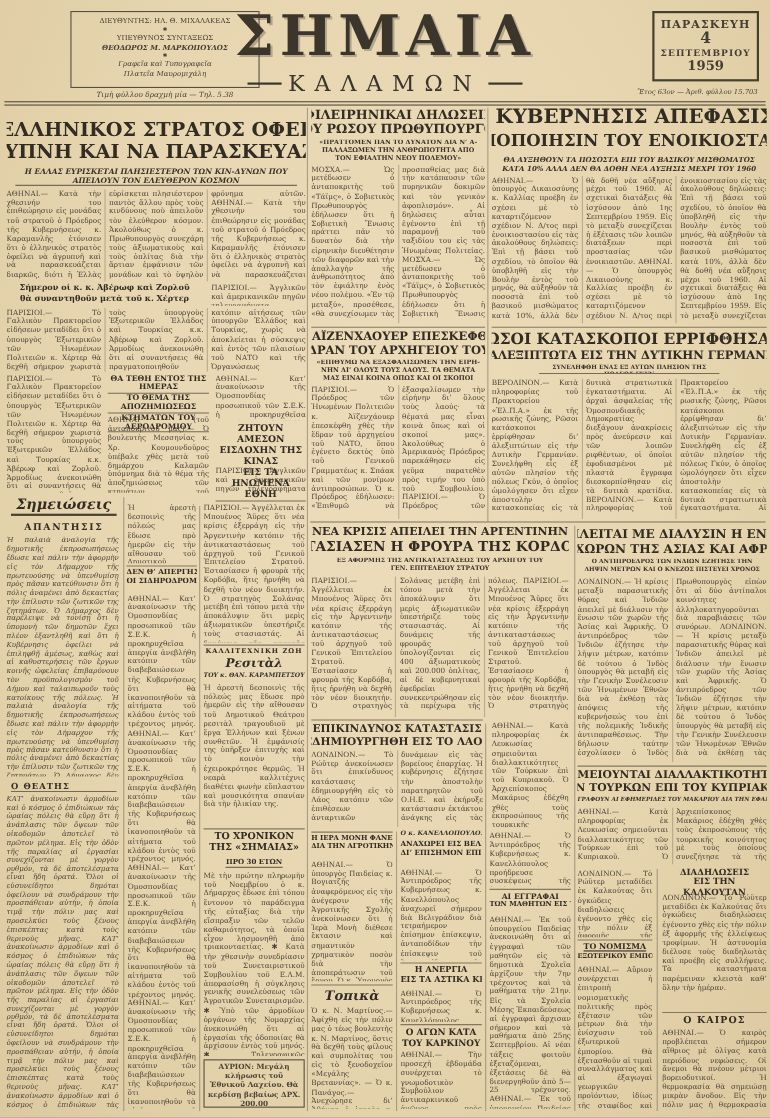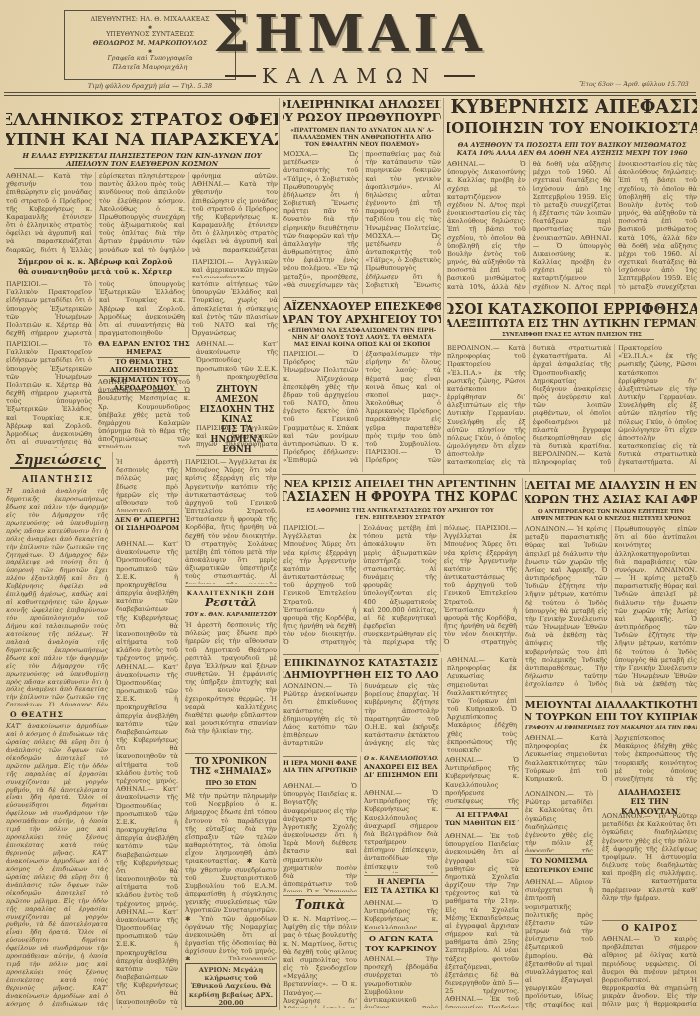--- a/index.html
+++ b/index.html
@@ -40,20 +40,26 @@
   <div class="abs ital" style="left:40px;top:82px;width:220px;font-size:6.6px;text-align:center;">Τιμὴ φύλλου δραχμὴ μία — Τηλ. 5.38</div>
 
   <div class="abs" style="left:230px;top:2px;width:240px;height:62px;display:flex;align-items:center;justify-content:center;
        font-size:51px;font-weight:bold;letter-spacing:5px;color:#3b352b;text-shadow:2px 2px 0 rgba(59,53,43,.30);">ΣΗΜΑΙΑ</div>
   <div class="abs" style="left:225px;top:64px;width:250px;height:24px;display:flex;align-items:center;gap:6px;">
     <div style="flex:1;border-top:2px solid #3b352b;"></div>
     <div style="font-size:20px;letter-spacing:9px;color:#3b352b;">ΚΑΛΑΜΩΝ</div>
     <div style="flex:1;border-top:2px solid #3b352b;"></div>
   </div>
 
+  <div class="abs" style="left:593px;top:10px;width:97px;height:64px;border:2px solid #46402f;text-align:center;padding-top:5px;">
+    <div style="font-size:10px;font-weight:bold;letter-spacing:1px;">ΠΑΡΑΣΚΕΥΗ</div>
+    <div style="font-size:14px;font-weight:bold;line-height:1.1;">4</div>
+    <div style="font-size:8.2px;font-weight:bold;letter-spacing:1px;">ΣΕΠΤΕΜΒΡΙΟΥ</div>
+    <div style="font-size:12px;font-weight:bold;">1959</div>
+  </div>
   <div class="abs ital" style="left:570px;top:80px;width:128px;font-size:6.2px;text-align:center;">Ἔτος 63ον — Ἀριθ. φύλλου 15.703</div>
 
   <div class="abs" style="left:4px;top:92px;width:692px;height:4px;border-top:1px solid #554d3c;border-bottom:1px solid #554d3c;"></div>
 
   <div class="vr" style="left:279px;top:98px;height:912px;"></div>
   <div class="vr" style="left:443px;top:98px;height:376px;"></div>
   <div class="vr" style="left:522px;top:478px;height:532px;"></div>
   <div class="vr" style="left:112px;top:452px;height:558px;"></div>
   <div class="vr" style="left:181px;top:460px;height:550px;"></div>
   <div class="vr" style="left:360px;top:756px;height:254px;"></div>
@@ -66,21 +72,21 @@
   <div class="sub undl abs" style="left:14px;top:152px;width:256px;height:17px;font-size:6.8px;font-style:italic;">Η ΕΛΛΑΣ ΕΥΡΙΣΚΕΤΑΙ ΠΛΗΣΙΕΣΤΕΡΟΝ ΤΩΝ ΚΙΝ-ΔΥΝΩΝ ΠΟΥ ΑΠΕΙΛΟΥΝ ΤΟΝ ΕΛΕΥΘΕΡΟΝ ΚΟΣΜΟΝ</div>
   <div class="body c3 abs" style="left:6px;top:172px;width:272px;height:84px;">ΑΘΗΝΑΙ.— Κατὰ τὴν χθεσινήν του ἐπιθεώρησιν εἰς μονάδας τοῦ στρατοῦ ὁ Πρόεδρος τῆς Κυβερνήσεως κ. Καραμανλῆς ἐτόνισεν ὅτι ὁ ἑλληνικὸς στρατὸς ὀφείλει νὰ ἀγρυπνῆ καὶ νὰ παρασκευάζεται διαρκῶς, διότι ἡ Ἑλλὰς εὑρίσκεται πλησιέστερον παντὸς ἄλλου πρὸς τοὺς κινδύνους ποὺ ἀπειλοῦν τὸν ἐλεύθερον κόσμον. Ἀκολούθως ὁ κ. Πρωθυπουργὸς συνεχάρη τοὺς ἀξιωματικοὺς καὶ τοὺς ὁπλίτας διὰ τὴν ἄρτιαν ἐμφάνισιν τῶν μονάδων καὶ τὸ ὑψηλὸν φρόνημα αὐτῶν. ΑΘΗΝΑΙ.— Κατὰ τὴν χθεσινήν του ἐπιθεώρησιν εἰς μονάδας τοῦ στρατοῦ ὁ Πρόεδρος τῆς Κυβερνήσεως κ. Καραμανλῆς ἐτόνισεν ὅτι ὁ ἑλληνικὸς στρατὸς ὀφείλει νὰ ἀγρυπνῆ καὶ νὰ παρασκευάζεται διαρκῶς, διότι ἡ Ἑλλὰς εὑρίσκεται πλησιέστερον παντὸς ἄλλου πρὸς τοὺς κινδύνους ποὺ ἀπειλοῦν τὸν ἐλεύθερον κόσμον. Ἀκολούθως ὁ κ. Πρωθυπουργὸς συνεχάρη τοὺς ἀξιωματικοὺς καὶ τοὺς ὁπλίτας διὰ τὴν ἄρτιαν ἐμφάνισιν τῶν μονάδων καὶ τὸ ὑψηλὸν φρόνημα αὐτῶν.</div>
 
   <div class="sect abs" style="left:6px;top:258px;width:178px;height:9px;font-size:7.4px;white-space:nowrap;">Σήμερον οἱ κ. κ. Ἀβέρωφ καὶ Ζορλοῦ</div>
   <div class="sect abs" style="left:6px;top:268px;width:178px;height:10px;font-size:7.4px;white-space:nowrap;">θὰ συναντηθοῦν μετὰ τοῦ κ. Χέρτερ</div>
   <div class="body abs" style="left:192px;top:258px;width:86px;height:20px;">ΠΑΡΙΣΙΟΙ.— Ἀγγλικῶν καὶ ἀμερικανικῶν πηγῶν τηλεγραφήματα ἀναφέρουν ὅτι αἱ ἀσιατικαὶ χῶραι θὰ ζητήσουν ἀμέσως τὴν εἰσδοχὴν τῆς Κίνας εἰς τὰ Ἡνωμένα Ἔθνη κατὰ τὴν προσεχῆ Γενικὴν Συνέλευσιν τοῦ Ὀργανισμοῦ.</div>
   <div class="body c3 abs" style="left:6px;top:280px;width:272px;height:58px;">ΠΑΡΙΣΙΟΙ.— Τὸ Γαλλικὸν Πρακτορεῖον εἰδήσεων μεταδίδει ὅτι ὁ ὑπουργὸς Ἐξωτερικῶν τῶν Ἡνωμένων Πολιτειῶν κ. Χέρτερ θὰ δεχθῆ σήμερον χωριστὰ τοὺς ὑπουργοὺς Ἐξωτερικῶν Ἑλλάδος καὶ Τουρκίας κ.κ. Ἀβέρωφ καὶ Ζορλοῦ. Ἁρμοδίως ἀνεκοινώθη ὅτι αἱ συναντήσεις θὰ πραγματοποιηθοῦν κατόπιν αἰτήσεως τῶν ὑπουργῶν Ἑλλάδος καὶ Τουρκίας, χωρὶς νὰ ἀποκλείεται ἡ σύσκεψις καὶ ἐντὸς τῶν πλαισίων τοῦ ΝΑΤΟ καὶ τῆς Ὀργανώσεως Εὐρωπαϊκῆς Οἰκονομικῆς Συνεργασίας. Κατὰ τὴν γνώμην τῶν πολιτικῶν παρατηρητῶν εἰς τοὺς Γαλλικοὺς κύκλους ἡ συνάντησις θεωρεῖται ὡς πρῶτον βῆμα. ΠΑΡΙΣΙΟΙ.— Τὸ Γαλλικὸν Πρακτορεῖον εἰδήσεων μεταδίδει ὅτι ὁ ὑπουργὸς Ἐξωτερικῶν τῶν Ἡνωμένων Πολιτειῶν κ. Χέρτερ θὰ δεχθῆ σήμερον χωριστὰ τοὺς ὑπουργοὺς Ἐξωτερικῶν Ἑλλάδος καὶ Τουρκίας κ.κ. Ἀβέρωφ καὶ Ζορλοῦ. Ἁρμοδίως ἀνεκοινώθη ὅτι αἱ συναντήσεις θὰ πραγματοποιηθοῦν κατόπιν αἰτήσεως τῶν ὑπουργῶν Ἑλλάδος καὶ Τουρκίας, χωρὶς νὰ ἀποκλείεται ἡ σύσκεψις καὶ ἐντὸς τῶν πλαισίων τοῦ ΝΑΤΟ καὶ τῆς Ὀργανώσεως Εὐρωπαϊκῆς Οἰκονομικῆς Συνεργασίας. Κατὰ τὴν γνώμην τῶν πολιτικῶν παρατηρητῶν εἰς τοὺς Γαλλικοὺς κύκλους ἡ συνάντησις θεωρεῖται ὡς πρῶτον βῆμα.</div>
 
   <div class="body abs" style="left:6px;top:340px;width:86px;height:108px;">ΠΑΡΙΣΙΟΙ.— Τὸ Γαλλικὸν Πρακτορεῖον εἰδήσεων μεταδίδει ὅτι ὁ ὑπουργὸς Ἐξωτερικῶν τῶν Ἡνωμένων Πολιτειῶν κ. Χέρτερ θὰ δεχθῆ σήμερον χωριστὰ τοὺς ὑπουργοὺς Ἐξωτερικῶν Ἑλλάδος καὶ Τουρκίας κ.κ. Ἀβέρωφ καὶ Ζορλοῦ. Ἁρμοδίως ἀνεκοινώθη ὅτι αἱ συναντήσεις θὰ πραγματοποιηθοῦν κατόπιν αἰτήσεως τῶν ὑπουργῶν Ἑλλάδος καὶ Τουρκίας, χωρὶς νὰ ἀποκλείεται ἡ σύσκεψις καὶ ἐντὸς τῶν πλαισίων τοῦ ΝΑΤΟ καὶ τῆς Ὀργανώσεως Εὐρωπαϊκῆς Οἰκονομικῆς Συνεργασίας. Κατὰ τὴν γνώμην τῶν πολιτικῶν παρατηρητῶν εἰς τοὺς Γαλλικοὺς κύκλους ἡ συνάντησις θεωρεῖται ὡς πρῶτον βῆμα.</div>
   <div class="abs" style="left:98px;top:340px;width:92px;height:34px;">
-    <div class="sect undl" style="font-size:7px;">ΘΑ ΕΔΡΑΝ ΕΝΤΟΣ ΤΗΣ ΗΜΕΡΑΣ</div>
+    <div class="sect undl" style="font-size:7px;">ΘΑ ΤΕΘΗ ΕΝΤΟΣ ΤΗΣ ΗΜΕΡΑΣ</div>
     <div class="sect undl" style="font-size:7px;">ΤΟ ΘΕΜΑ ΤΗΣ ΑΠΟΖΗΜΙΩΣΕΩΣ</div>
     <div class="sect undl" style="font-size:7px;">ΚΤΗΜΑΤΩΝ ΤΟΥ ΑΕΡΟΔΡΟΜΙΟΥ</div>
   </div>
   <div class="body abs" style="left:98px;top:378px;width:92px;height:70px;">ΑΘΗΝΑΙ (τοῦ ἀνταποκριτοῦ μας).— Ὁ βουλευτὴς Μεσσηνίας κ. Χρ. Κουμουνδοῦρος ὑπέβαλε χθὲς μετὰ τοῦ δημάρχου Καλαμῶν ὑπόμνημα διὰ τὸ θέμα τῆς ἀποζημιώσεως τῶν κτημάτων τοῦ ἀεροδρομίου, τὸ ὁποῖον θὰ συζητηθῆ ἐντὸς τῆς ἡμέρας ὑπὸ τοῦ ἁρμοδίου ὑπουργοῦ. Παρακληθεὶς σχετικῶς ὁ κ. Πρωθυπουργὸς θὰ παρακολουθήση μετὰ μεγάλου ἐνδιαφέροντος τὴν πορείαν τοῦ ζητήματος, ἡ δὲ ἀπόφασις θὰ ἀναγραφῆ εἰς Θεσσαλονίκην.</div>
   <div class="body abs" style="left:196px;top:340px;width:82px;height:42px;">ΑΘΗΝΑΙ.— Κατ’ ἀνακοίνωσιν τῆς Ὁμοσπονδίας προσωπικοῦ τῶν Σ.Ε.Κ. ἡ προκηρυχθεῖσα ἀπεργία ἀνεβλήθη κατόπιν τῶν διαβεβαιώσεων τῆς Κυβερνήσεως ὅτι θὰ ἱκανοποιηθοῦν τὰ αἰτήματα τοῦ κλάδου ἐντὸς τοῦ τρέχοντος μηνός.</div>
   <div class="abs" style="left:196px;top:384px;width:82px;height:38px;">
     <div class="sect" style="font-size:8.4px;">ΖΗΤΟΥΝ ΑΜΕΣΟΝ</div>
     <div class="sect" style="font-size:8.4px;">ΕΙΣΔΟΧΗΝ ΤΗΣ ΚΙΝΑΣ</div>
     <div class="sect undl" style="font-size:8.4px;">ΕΙΣ ΤΑ ΗΝΩΜΕΝΑ ΕΘΝΗ</div>
   </div>
@@ -187,21 +193,21 @@
 
   <div class="abs toprule" style="left:525px;top:696px;width:172px;height:26px;">
     <div class="hl" style="height:12px;font-size:9.8px;">ΣΗΜΕΙΟΥΝΤΑΙ ΔΙΑΛΛΑΚΤΙΚΟΤΗΤΕΣ</div>
     <div class="hl" style="height:12px;font-size:9.8px;">ΤΩΝ ΤΟΥΡΚΩΝ ΕΠΙ ΤΟΥ ΚΥΠΡΙΑΚΟΥ</div>
   </div>
   <div class="kick abs" style="left:525px;top:724px;width:172px;height:8px;font-size:5.2px;">ΓΡΑΦΟΥΝ ΑΙ ΕΦΗΜΕΡΙΔΕΣ ΤΟΥ ΜΑΚΑΡΙΟΥ ΔΙΑ ΤΗΝ ΕΦΑΡΜΟΓΗΝ</div>
   <div class="body c2 abs" style="left:525px;top:734px;width:172px;height:52px;">ΑΘΗΝΑΙ.— Κατὰ πληροφορίας ἐκ Λευκωσίας σημειοῦνται διαλλακτικότητες τῶν Τούρκων ἐπὶ τοῦ Κυπριακοῦ. Ὁ Ἀρχιεπίσκοπος Μακάριος ἐδέχθη χθὲς τοὺς ἐκπροσώπους τῆς τουρκικῆς κοινότητος μὲ τοὺς ὁποίους συνεζήτησε τὰ τῆς ἐφαρμογῆς τῶν συμφωνιῶν Ζυρίχης καὶ Λονδίνου.</div>
 
   <div class="body abs" style="left:525px;top:790px;width:68px;height:62px;">ΛΟΝΔΙΝΟΝ.— Τὸ Ρώϋτερ μεταδίδει ἐκ Καλκούτας ὅτι ὀγκώδεις διαδηλώσεις ἐγένοντο χθὲς εἰς τὴν πόλιν ἐξ ἀφορμῆς τῆς ἐλλείψεως τροφίμων. Ἡ ἀστυνομία διέλυσε τοὺς διαδηλωτὰς καὶ προέβη εἰς συλλήψεις. Τὰ καταστήματα παρέμειναν κλειστὰ καθ’ ὅλην τὴν ἡμέραν.</div>
   <div class="abs toprule" style="left:525px;top:854px;width:68px;height:22px;">
-    <div class="sect" style="font-size:7.2px;">ΤΟ ΝΟΜΙΣΜΑ</div>
+    <div class="sect" style="font-size:7.2px;text-decoration:underline;">ΤΟ ΝΟΜΙΣΜΑ</div>
     <div class="sect" style="font-size:6px;white-space:nowrap;">ΕΞΩΤΕΡΙΚΟΥ ΕΜΠΟΡΙΟΥ</div>
   </div>
   <div class="body abs" style="left:525px;top:878px;width:68px;height:130px;">ΑΘΗΝΑΙ.— Αὔριον συνέρχεται ἡ ἐπιτροπὴ νομισματικῆς πολιτικῆς πρὸς ἐξέτασιν τῶν μέτρων διὰ τὴν ἐνίσχυσιν τοῦ ἐξωτερικοῦ ἐμπορίου. Θὰ ἐξετασθοῦν αἱ τιμαὶ συναλλάγματος καὶ αἱ ἐξαγωγαὶ γεωργικῶν προϊόντων, ἰδίως τῆς σταφίδος καὶ τοῦ ἐλαιολάδου τῆς περιοχῆς μας. ΑΘΗΝΑΙ.— Αὔριον συνέρχεται ἡ ἐπιτροπὴ νομισματικῆς πολιτικῆς πρὸς ἐξέτασιν τῶν μέτρων διὰ τὴν ἐνίσχυσιν τοῦ ἐξωτερικοῦ ἐμπορίου. Θὰ ἐξετασθοῦν αἱ τιμαὶ συναλλάγματος καὶ αἱ ἐξαγωγαὶ γεωργικῶν προϊόντων, ἰδίως τῆς σταφίδος καὶ τοῦ ἐλαιολάδου τῆς περιοχῆς μας.</div>
 
   <div class="abs" style="left:602px;top:788px;width:95px;height:22px;">
     <div class="sect" style="font-size:7.8px;">ΔΙΑΔΗΛΩΣΕΙΣ</div>
     <div class="sect" style="font-size:7.8px;">ΕΙΣ ΤΗΝ ΚΑΛΚΟΥΤΑΝ</div>
   </div>
   <div class="body abs" style="left:602px;top:812px;width:95px;height:106px;">ΛΟΝΔΙΝΟΝ.— Τὸ Ρώϋτερ μεταδίδει ἐκ Καλκούτας ὅτι ὀγκώδεις διαδηλώσεις ἐγένοντο χθὲς εἰς τὴν πόλιν ἐξ ἀφορμῆς τῆς ἐλλείψεως τροφίμων. Ἡ ἀστυνομία διέλυσε τοὺς διαδηλωτὰς καὶ προέβη εἰς συλλήψεις. Τὰ καταστήματα παρέμειναν κλειστὰ καθ’ ὅλην τὴν ἡμέραν.</div>
   <div class="sect abs toprule" style="left:602px;top:920px;width:95px;height:13px;font-size:8.6px;letter-spacing:1px;">Ο ΚΑΙΡΟΣ</div>

